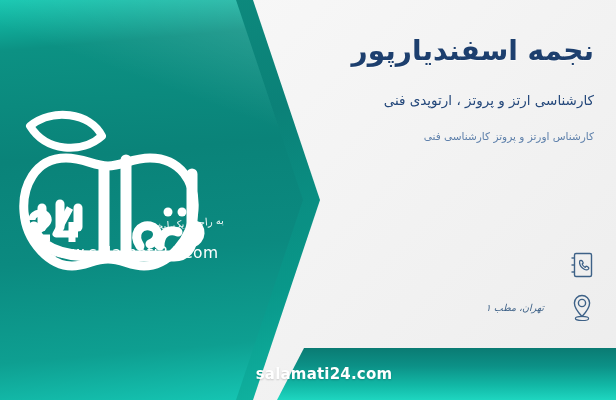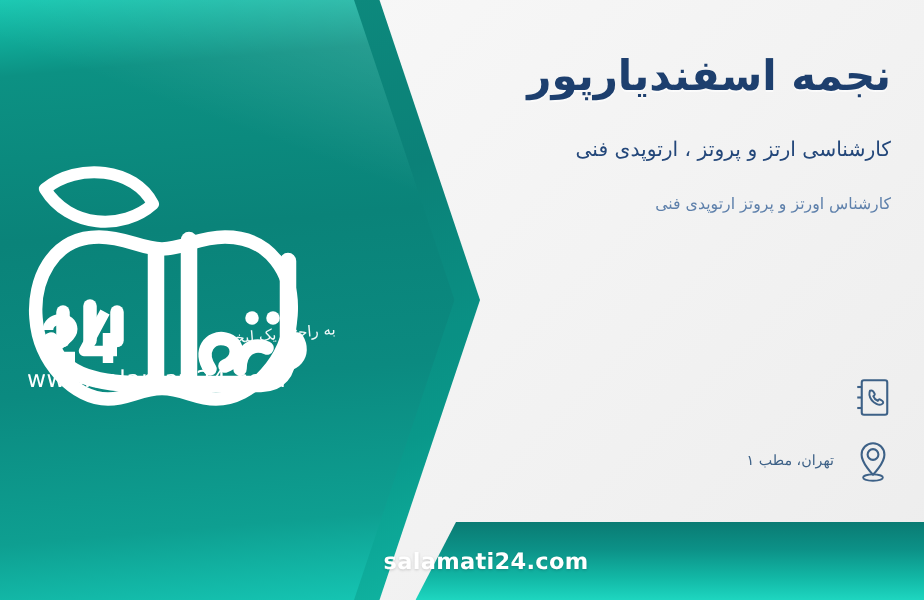--- a/index.html
+++ b/index.html
@@ -57,21 +57,21 @@
     line-height:1.3;
   }
   #specialty-secondary{
     top:130px;right:22px;font-size:10.5px;font-weight:normal;color:#5e80ab;
     line-height:1.3;
   }
 
   
   .contact{
     position:absolute;right:20px;display:flex;align-items:center;
-    justify-content:flex-end;direction:rtl;gap:12px;
+    justify-content:flex-end;direction:rtl;gap:24px;font-style:italic;
   }
   #contact-phone{top:250px;}
   #contact-address{top:292px;}
   .contact .ico{width:28px;height:30px;display:block;flex:0 0 auto;}
   .contact .ctext{
     font-size:9.5px;color:#3d6187;direction:rtl;white-space:nowrap;
     font-family:"DejaVu Sans","Liberation Sans",sans-serif;
   }
 
   
@@ -133,30 +133,30 @@
       <g>
         <path d="M24 124 C24 116 38 114 40 122 C42 130 26 134 24 142 L42 142" fill="none" stroke="#ffffff" stroke-width="7" stroke-linejoin="round"></path>
         <path d="M62 112 L48 138 L70 138 M64 126 L64 146" fill="none" stroke="#ffffff" stroke-width="7" stroke-linejoin="round"></path>
       </g>
     </svg>
 
     <div style="position:absolute;left:96px;top:124px;width:120px;text-align:right;
                 direction:rtl;color:#ffffff;font-size:10px;opacity:.95;
                 transform:rotate(-5deg);font-family:'DejaVu Sans','Liberation Sans',sans-serif;">به راحتی یک لبخند</div>
 
-    <div style="position:absolute;left:10px;top:148px;width:196px;
+    <div style="position:absolute;left:26px;top:148px;width:196px;text-align:center;
                 color:#ffffff;font-size:15.5px;letter-spacing:.4px;
                 font-family:'DejaVu Sans','Liberation Sans',sans-serif;">www.salamati24.com</div>
   </div>
 
   <div class="txt" id="doctor-name">نجمه اسفندیارپور</div>
 
   <div class="txt" id="specialty-primary">کارشناسی ارتز و پروتز ، ارتوپدی فنی</div>
 
-  <div class="txt" id="specialty-secondary">کارشناس اورتز و پروتز ارتوپدی فنی</div>
+  <div class="txt" id="specialty-secondary">کارشناس اورتز و پروتز کارشناسی فنی</div>
 
   <div class="contact" id="contact-phone">
     <svg class="ico" viewBox="0 0 28 30">
       <rect x="6.5" y="3.5" width="17" height="23" rx="1.5" fill="none" stroke="#3d6187" stroke-width="1.4"></rect>
       <line x1="3.5" y1="8" x2="6.5" y2="8" stroke="#3d6187" stroke-width="1.4"></line>
       <line x1="3.5" y1="15" x2="6.5" y2="15" stroke="#3d6187" stroke-width="1.4"></line>
       <line x1="3.5" y1="22" x2="6.5" y2="22" stroke="#3d6187" stroke-width="1.4"></line>
       <path d="M12 10.5 c0 0 1.6-.6 2.3.6 l.8 1.4 c.2.4 .1.8-.3 1.1 l-.6.5
                c.5 1.4 1.6 2.6 3 3.2 l.5-.7 c.3-.4 .8-.5 1.2-.2 l1.4.9
                c.6.4 .6 1.3 .1 1.8 -1.1 1.1-2.6 .9-4.1 .1 -2.3-1.2-4.3-3.4-4.7-6

